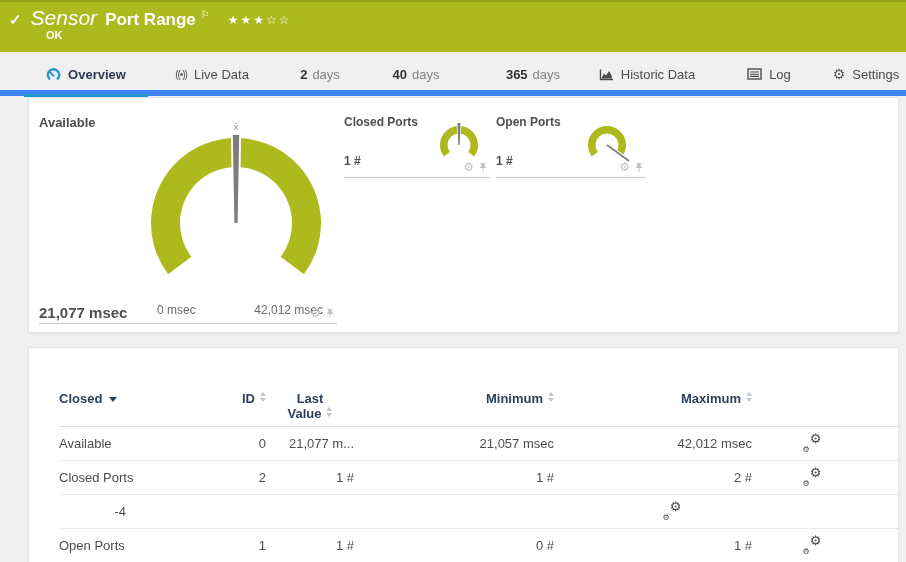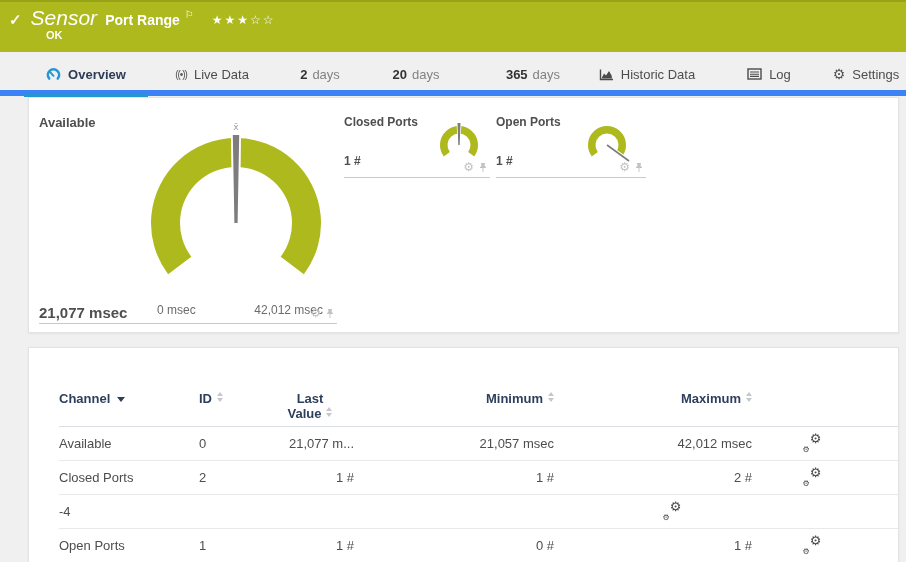--- a/index.html
+++ b/index.html
@@ -4,21 +4,21 @@
 <style>
   html,body{margin:0;padding:0;}
   body{font-family:"Liberation Sans",sans-serif;background:#f0f0f0;}
   .screen{position:relative;width:906px;height:562px;overflow:hidden;background:#f0f0f0;}
 
   
   .sensor-header{position:absolute;left:0;top:0;width:906px;height:52px;background:#adb91c;box-shadow:inset 0 2px 0 rgba(0,0,0,.12);}
   .title-row{position:absolute;left:9px;top:6px;display:flex;align-items:baseline;color:#fff;}
   .check{font-size:15px;font-weight:bold;margin-right:9px;}
   .kind{font-style:italic;font-size:21px;margin-right:8px;}
-  .title{font-size:14px;font-weight:bold;}
+  .title{font-size:17px;font-weight:bold;}
   .flag{font-size:10px;margin-left:5px;position:relative;top:-7px;}
   .stars{font-size:12px;margin-left:18px;letter-spacing:2px;position:relative;top:-1px;cursor:pointer;}
   .status{position:absolute;left:46px;top:29px;color:#fff;font-size:11px;font-weight:bold;}
 
   
   .tabbar{position:absolute;left:0;top:52px;width:906px;height:44px;background:#f0f0f0;border-bottom:6px solid #3b82f6;box-sizing:border-box;}
   .tab{position:absolute;top:0;height:44px;display:flex;align-items:center;justify-content:center;font-size:13px;color:#4d4d4d;cursor:pointer;white-space:nowrap;}
   .tab .ticon{margin-right:7px;display:inline-flex;align-items:center;}
   .tab.active{color:#2c3c55;font-weight:bold;}
   .tab.active::after{content:"";position:absolute;left:0;right:0;bottom:-1px;height:3px;background:#2496d2;}
@@ -48,21 +48,21 @@
   .panel-tools svg{cursor:pointer;}
   .gauge-big{position:absolute;left:102px;top:10px;}
   .gauge-small-closed{position:absolute;left:83px;top:4px;}
   .gauge-small-open{position:absolute;left:79px;top:4px;}
 
   
   .ctable{margin:43px 0 0 30px;font-size:13px;color:#4d4d4d;}
   .thead{display:flex;align-items:flex-start;height:35px;border-bottom:1px solid #dcdfe4;font-weight:bold;color:#2e3f5c;}
   .trow{display:flex;align-items:center;height:33px;border-bottom:1px solid #e9e9e9;}
   .c-ch{width:140px;text-align:left;}
-  .c-id{width:67px;}
+  .c-id{width:67px;text-align:right;}
   .c-last{width:88px;text-align:right;}
   .c-min{width:200px;text-align:right;}
   .c-max{width:198px;text-align:right;}
   .c-act{width:120px;text-align:center;}
   .thead .c-last{text-align:center;line-height:15px;}
   .thead>div{cursor:pointer;}
   .sort{display:inline-block;vertical-align:1px;margin-left:5px;}
   .sort i{display:block;width:0;height:0;border-left:3.5px solid transparent;border-right:3.5px solid transparent;}
   .sort .up{border-bottom:4px solid #c4c7cc;margin-bottom:2px;}
   .sort .dn{border-top:4px solid #c4c7cc;}
@@ -99,21 +99,21 @@
     </div>
     <div class="tab" style="left:166px;width:92px;">
       <span class="ticon live-glyph">((•))</span>
       <span>Live Data</span>
     </div>
     <div class="tab" style="left:294px;width:52px;">
       <span class="num">2</span>
       <span class="unit">days</span>
     </div>
     <div class="tab" style="left:386px;width:60px;">
-      <span class="num">20</span>
+      <span class="num">40</span>
       <span class="unit">days</span>
     </div>
     <div class="tab" style="left:500px;width:66px;">
       <span class="num">365</span>
       <span class="unit">days</span>
     </div>
     <div class="tab" style="left:596px;width:102px;">
       <span class="ticon">
         <svg width="15" height="13" viewBox="0 0 15 13">
             <path d="M1.5 1.5 V11.5 H14" fill="none" stroke="#4a4a4a" stroke-width="1.4"></path>
@@ -192,21 +192,21 @@
           </svg>
       </div>
     </div>
   </div>
 
   <div class="card channels">
     <div class="ctable">
 
       <div class="thead">
         <div class="c-ch">
-          <span>Channel</span><span class="caret"></span>
+          <span>Closed</span><span class="caret"></span>
         </div>
         <div class="c-id">
           <span>ID</span><span class="sort"><i class="up"></i><i class="dn"></i></span>
         </div>
         <div class="c-last">
           <span>Last</span><br>
           <span>Value</span><span class="sort"><i class="up"></i><i class="dn"></i></span>
         </div>
         <div class="c-min">
           <span>Minimum</span><span class="sort"><i class="up"></i><i class="dn"></i></span>

